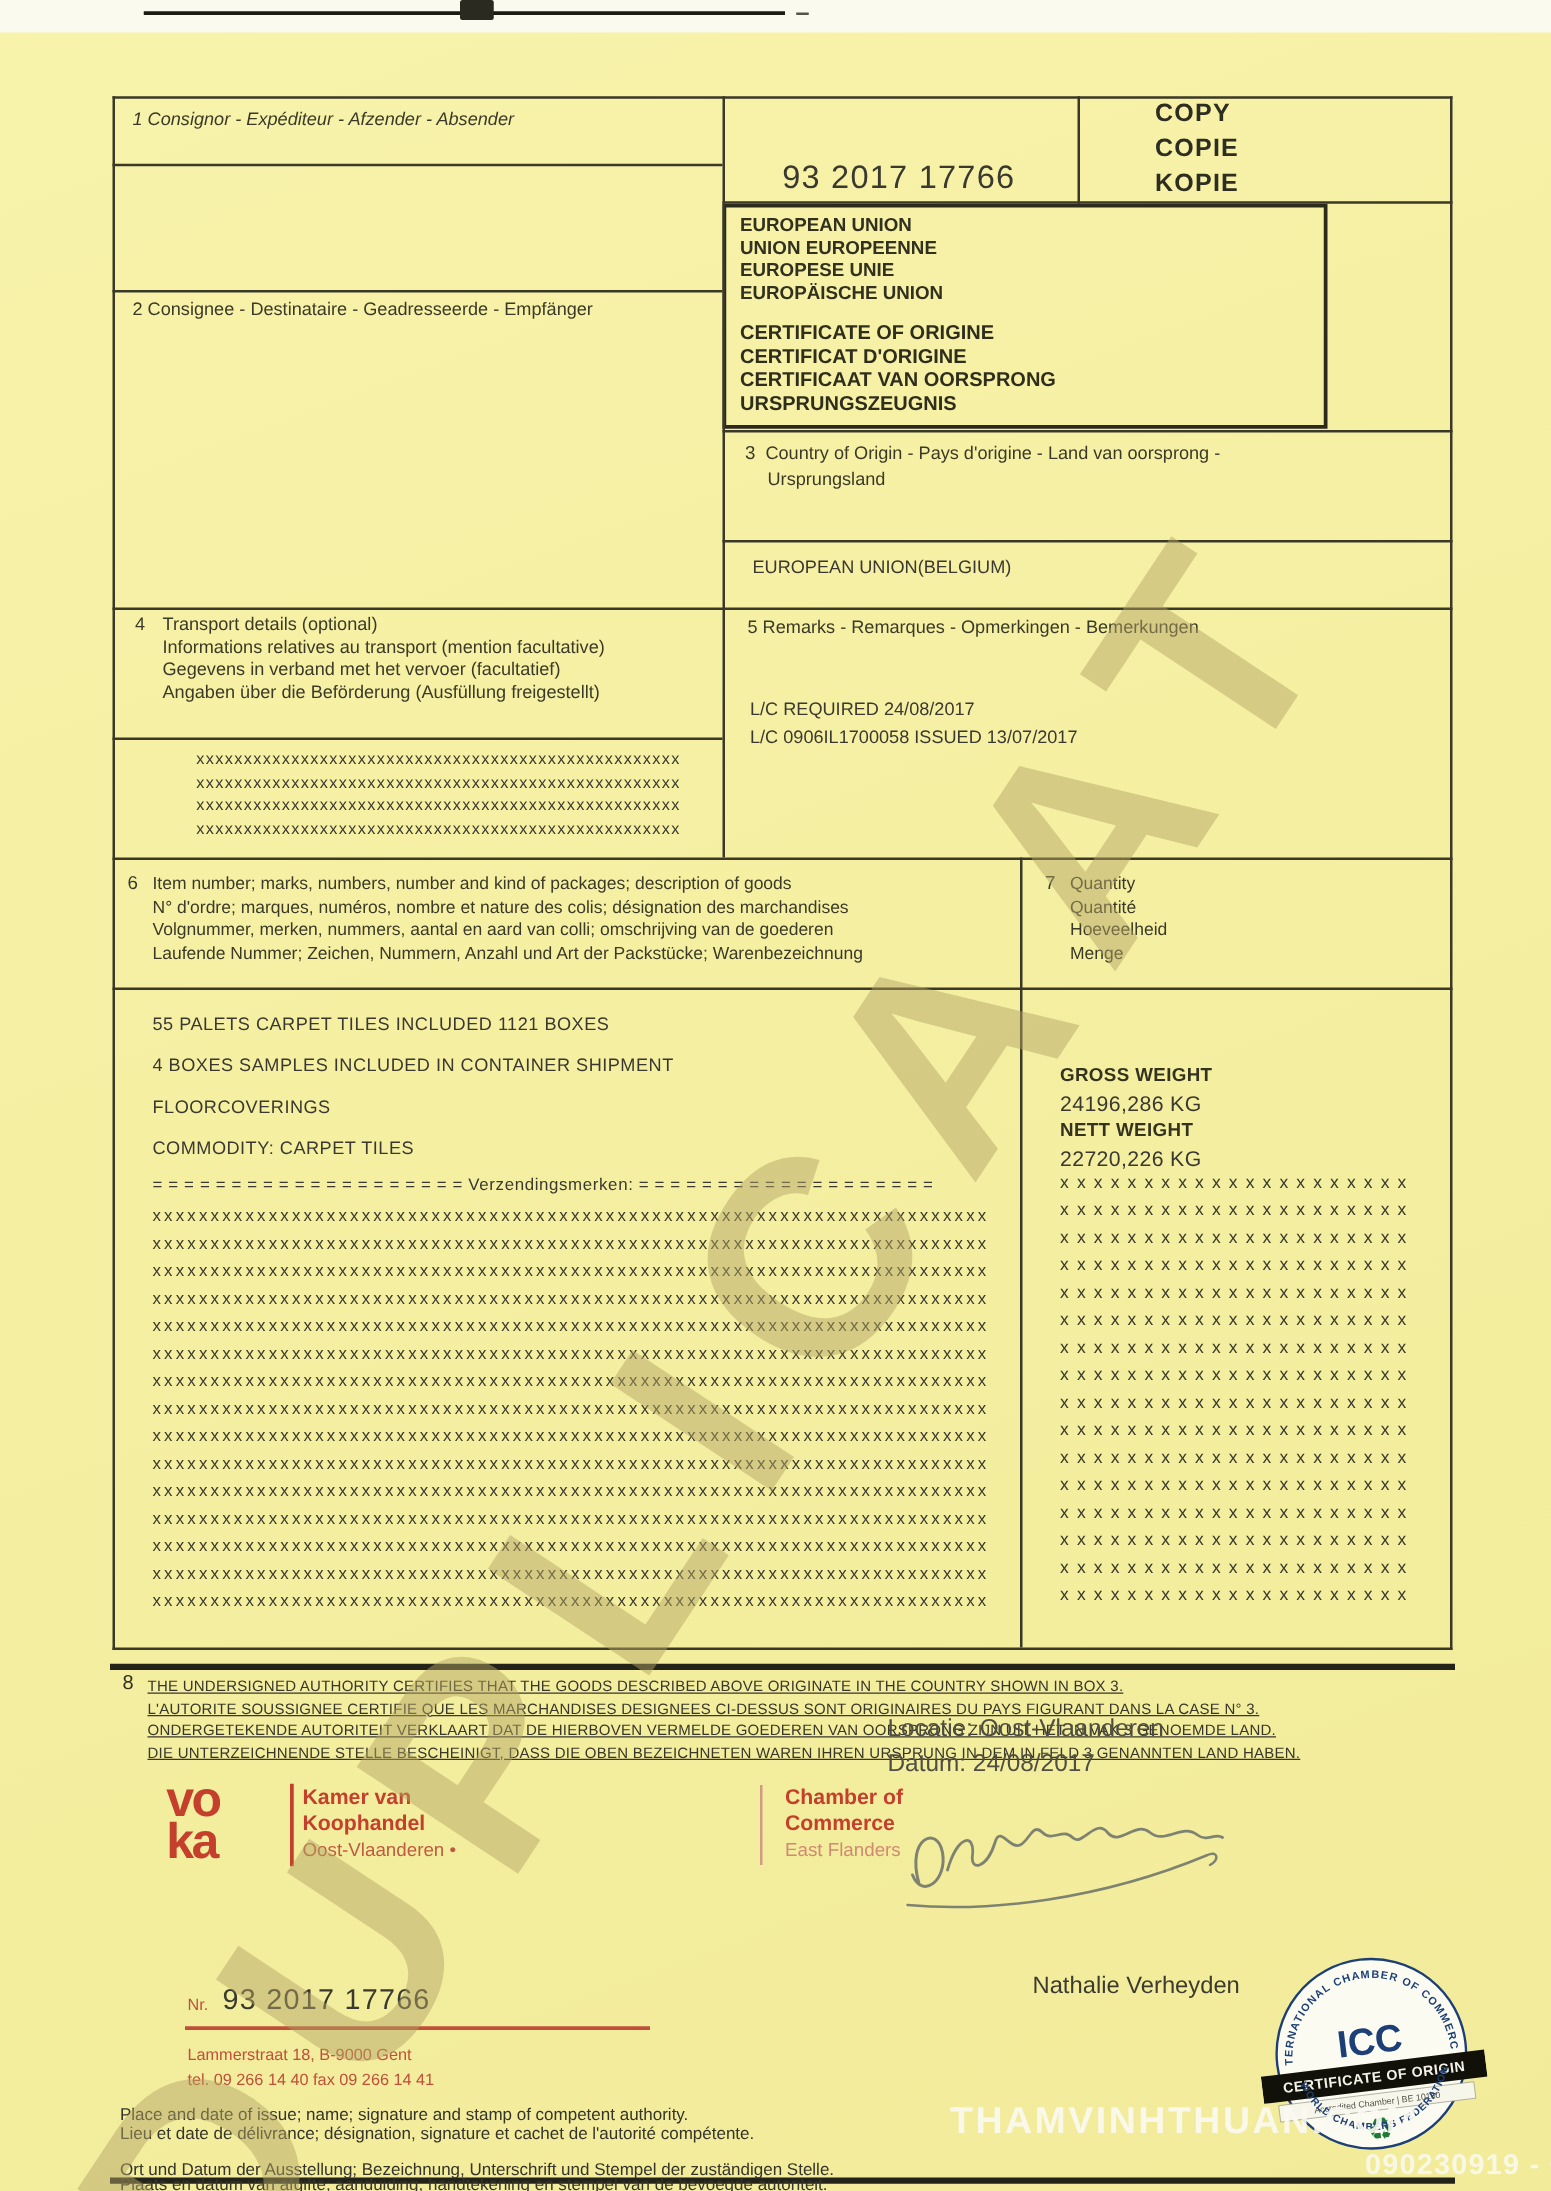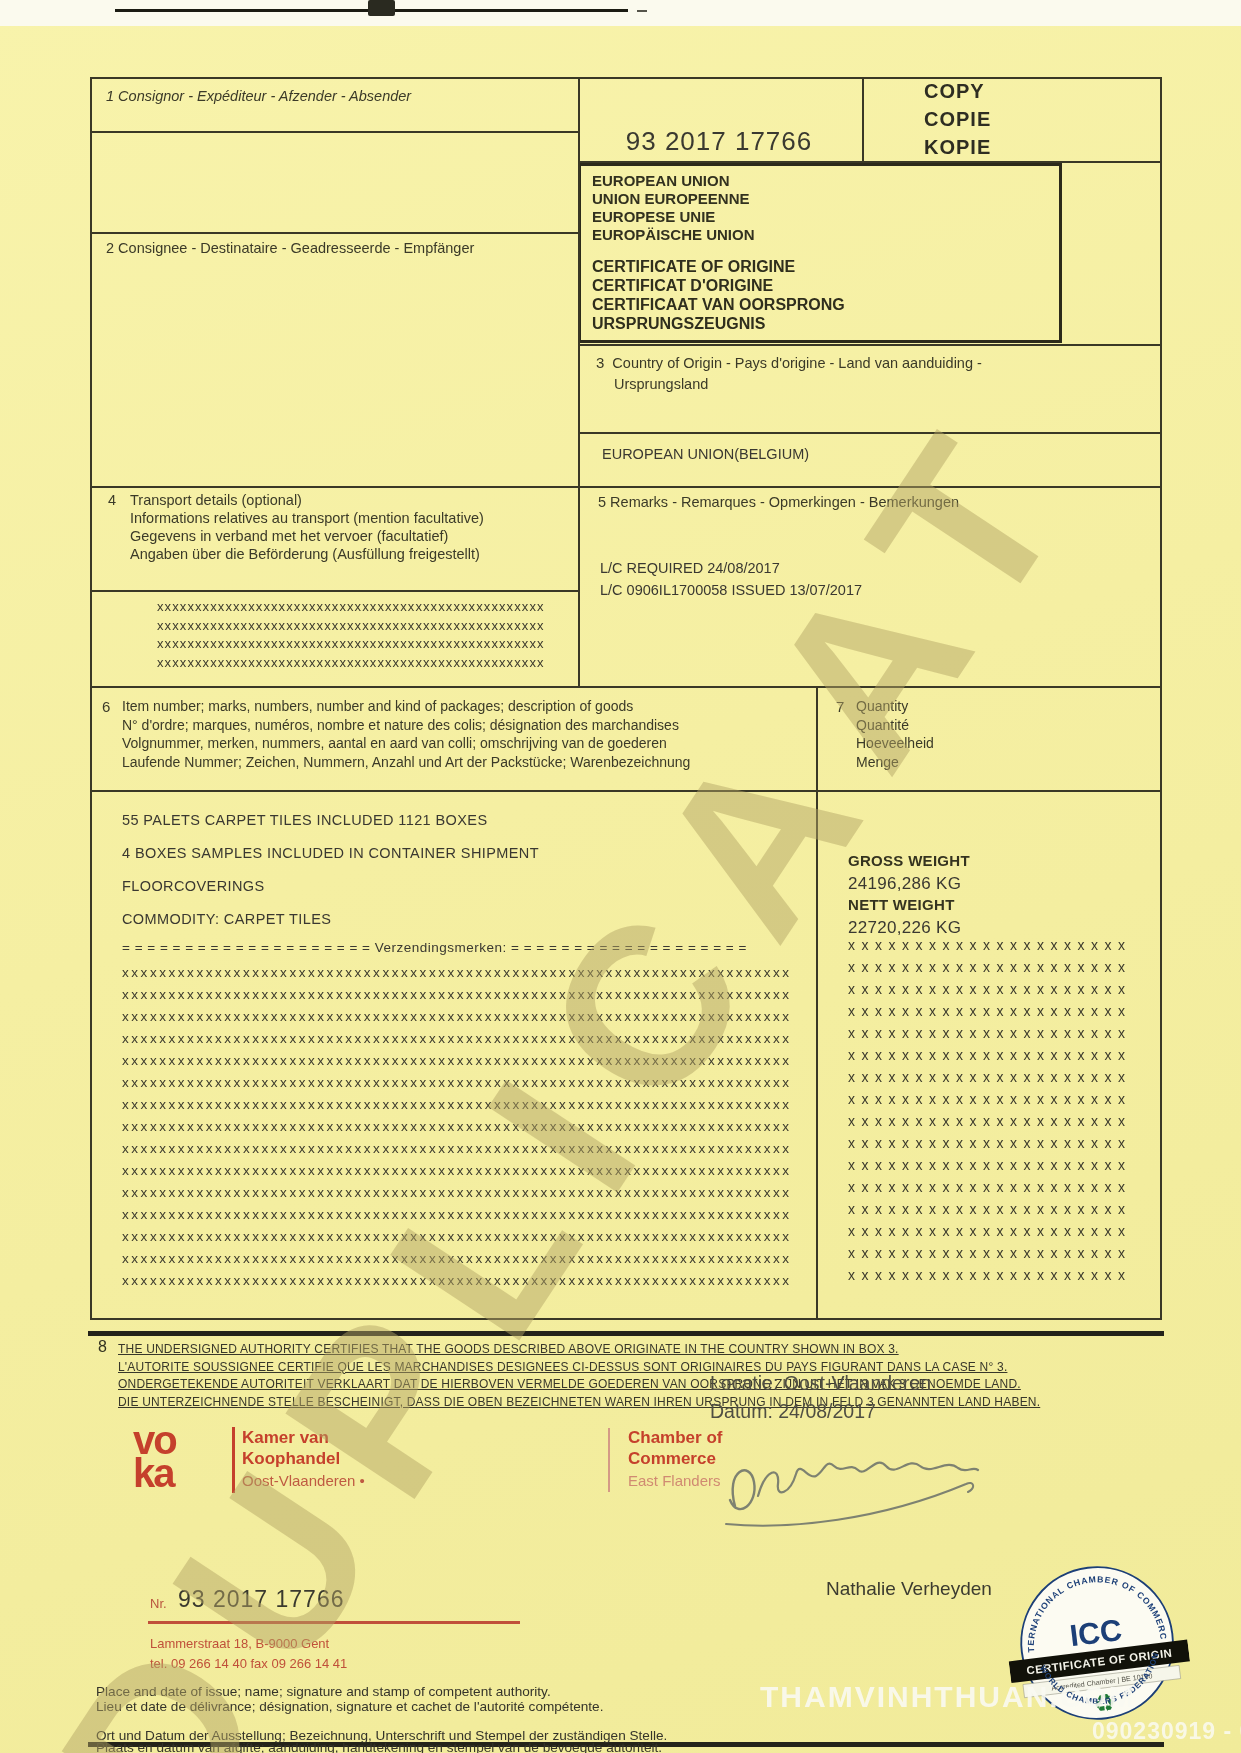--- a/index.html
+++ b/index.html
@@ -129,21 +129,21 @@
 <div class="abs txt eu-union" style="top:172px;">EUROPEAN UNION</div>
 <div class="abs txt eu-union" style="top:190px;">UNION EUROPEENNE</div>
 <div class="abs txt eu-union" style="top:208px;">EUROPESE UNIE</div>
 <div class="abs txt eu-union" style="top:226px;">EUROPÄISCHE UNION</div>
 <div class="abs txt eu-cert" style="top:258px;">CERTIFICATE OF ORIGINE</div>
 <div class="abs txt eu-cert" style="top:277px;">CERTIFICAT D'ORIGINE</div>
 <div class="abs txt eu-cert" style="top:296px;">CERTIFICAAT VAN OORSPRONG</div>
 <div class="abs txt eu-cert" style="top:315px;">URSPRUNGSZEUGNIS</div>
 
 <div id="box2-label" class="abs txt label">2  Consignee - Destinataire - Geadresseerde - Empfänger</div>
-<div id="box3-l1" class="abs txt label"><span class="boxnum">3</span><span>Country of Origin - Pays d'origine - Land van aanduiding -</span></div>
+<div id="box3-l1" class="abs txt label"><span class="boxnum">3</span><span>Country of Origin - Pays d'origine - Land van oorsprong -</span></div>
 <div id="box3-l2" class="abs txt label">Ursprungsland</div>
 <div id="box3-value" class="abs txt typed">EUROPEAN UNION(BELGIUM)</div>
 
 <div id="box4-num" class="abs txt label">4</div>
 <div class="abs txt label b4lab" style="top:492px;">Transport details (optional)</div>
 <div class="abs txt label b4lab" style="top:510px;">Informations relatives au transport (mention facultative)</div>
 <div class="abs txt label b4lab" style="top:528px;">Gegevens in verband met het vervoer (facultatief)</div>
 <div class="abs txt label b4lab" style="top:546px;">Angaben über die Beförderung (Ausfüllung freigestellt)</div>
 <div id="box4-fill" class="abs txt">
     <div>xxxxxxxxxxxxxxxxxxxxxxxxxxxxxxxxxxxxxxxxxxxxxxxxxxx</div>

